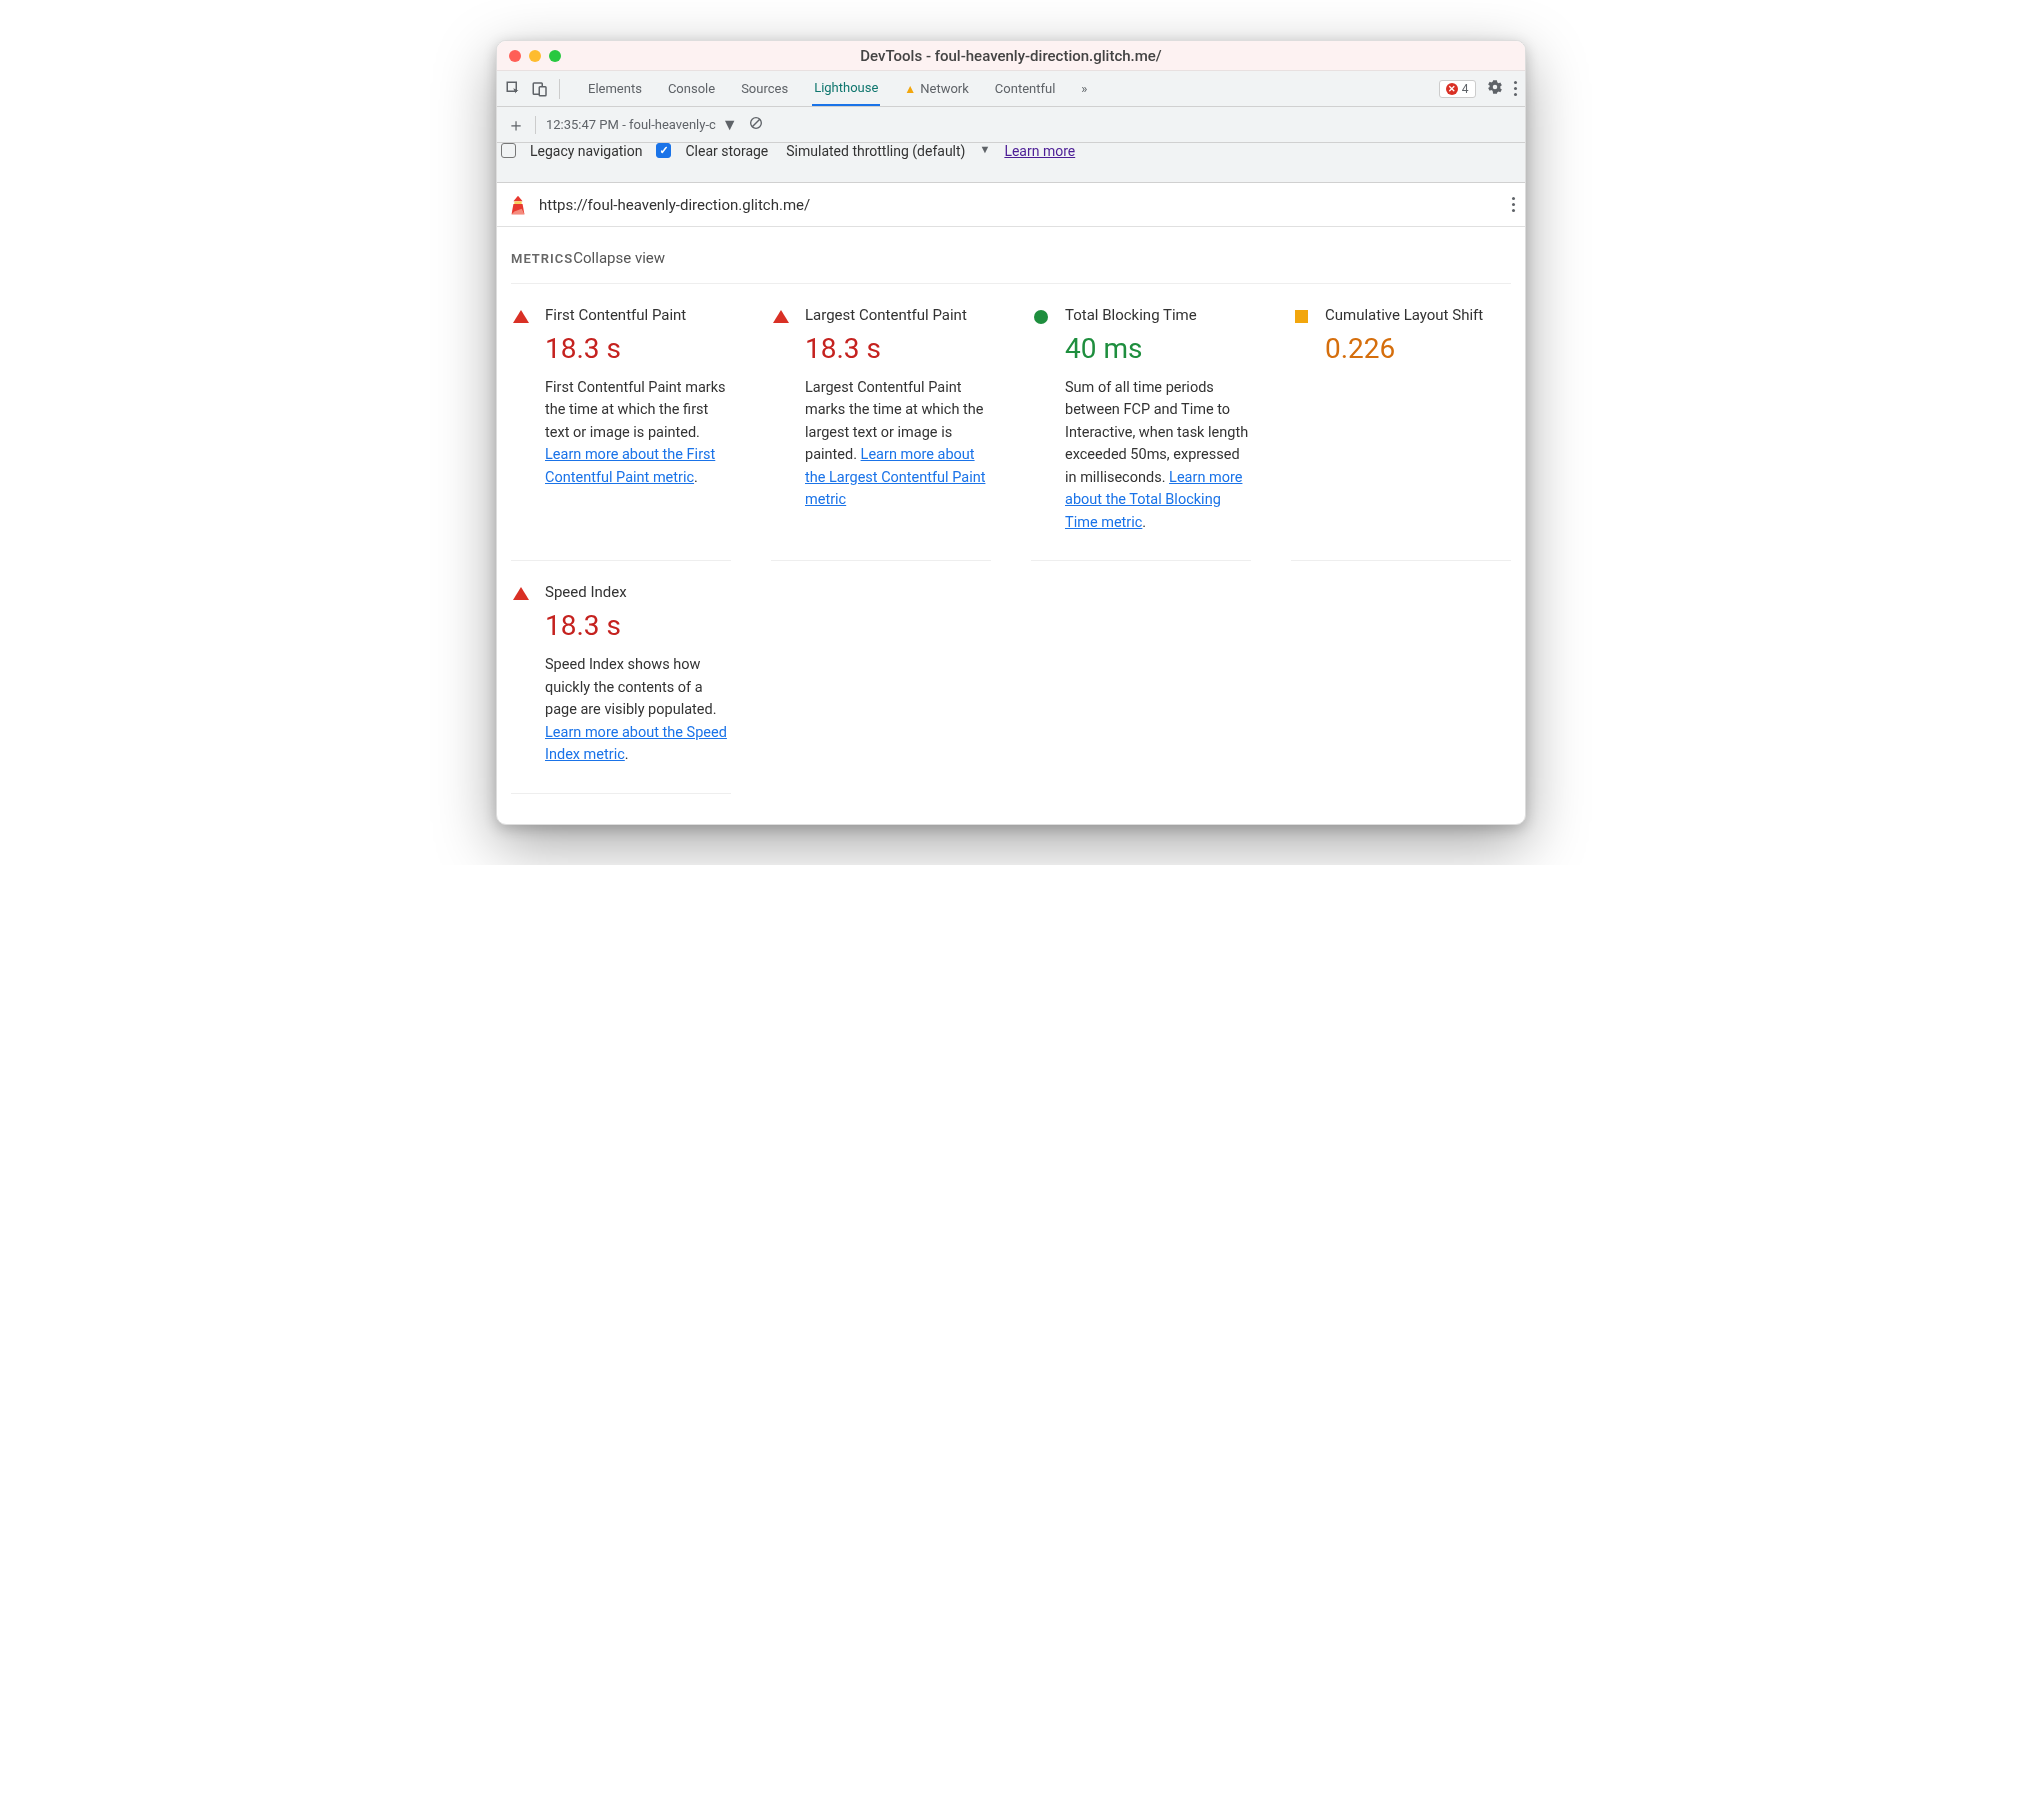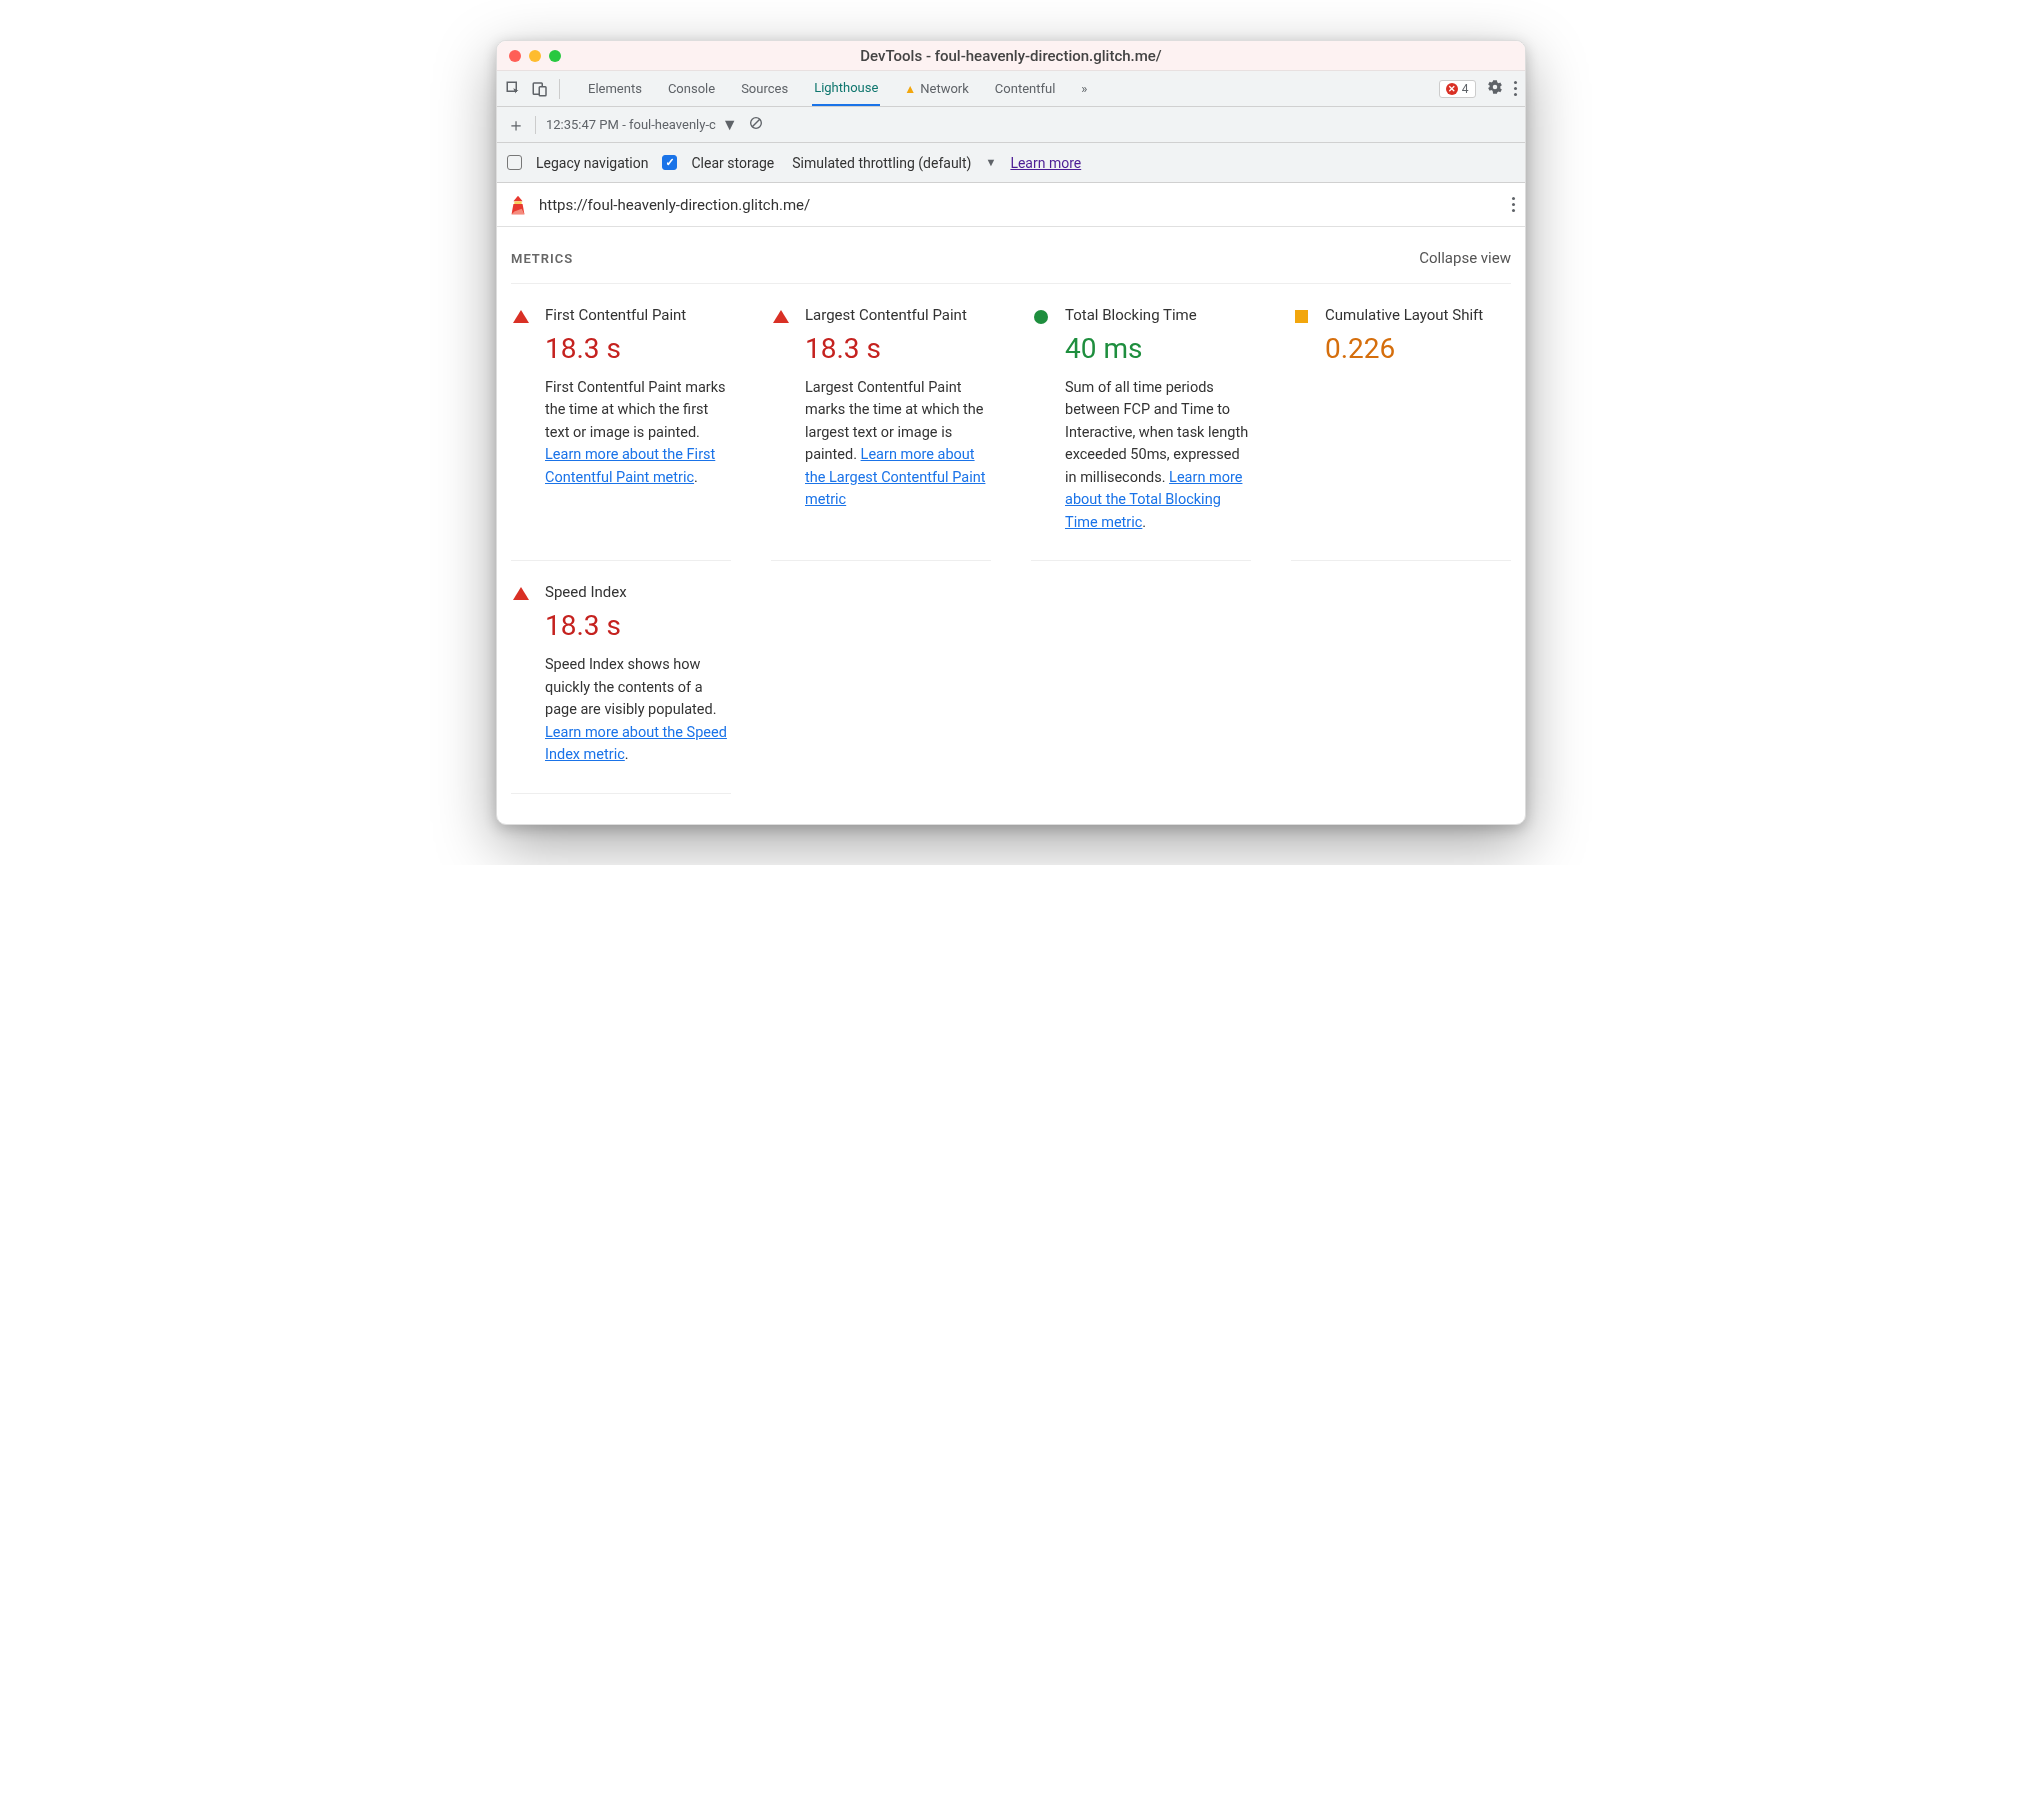--- a/index.html
+++ b/index.html
@@ -64,38 +64,38 @@
   .err-dot { width:12px;height:12px;border-radius:50%;background:#d93025;color:#fff;font-size:9px;display:flex;align-items:center;justify-content:center;font-weight:bold; }
   .subbar {
     display:flex; align-items:center; height:36px;
     background:#f1f3f4; border-bottom:1px solid #d0d0d0;
     font-size:13px; color:#5f6368; padding:0 10px; gap:10px;
   }
   .plus { font-size:18px; color:#5f6368; }
   .report-sel { display:flex; align-items:center; gap:6px; }
   .block-icon svg { width:16px;height:16px; }
   .optbar {
-    display:flex; align-items:center; height:40px;
+    display:flex; height:40px;
     background:#f1f3f4; border-bottom:1px solid #d0d0d0;
-    font-size:14px; color:#333; padding:0 10px; gap:14px;
+    font-size:14px; color:#333; padding:0 4px; gap:14px;
   }
   .chk { width:15px;height:15px; border:1.5px solid #777; border-radius:3px; display:inline-flex; align-items:center; justify-content:center; }
   .chk.checked { background:#1a73e8; border-color:#1a73e8; }
   .chk.checked::after { content:"✓"; color:#fff; font-size:11px; font-weight:bold; }
   .optbar .learn { text-decoration:underline; color:#4c1d95; }
   .urlbar {
     display:flex; align-items:center; height:44px;
     border-bottom:1px solid #e0e0e0; padding:0 10px; gap:10px;
     font-size:15px; color:#333;
   }
   .lh-icon { width:22px;height:22px; }
   .urlbar .dots { margin-left:auto; font-size:18px; color:#5f6368; }
   .content { padding: 18px 14px 30px; }
   .section-head {
-    display:flex; justify-content:space-between; align-items:center;
+    display:flex; justify-content:flex-start; align-items:center;
     padding: 4px 0 16px;
     border-bottom:1px solid #eee;
   }
   .section-title {
     font-size:13px; letter-spacing:1px; color:#666; font-weight:600;
   }
   .collapse { font-size:15px; color:#555; }
   .metrics-grid {
     display:grid; grid-template-columns: 1fr 1fr 1fr 1fr; column-gap:40px;
   }

